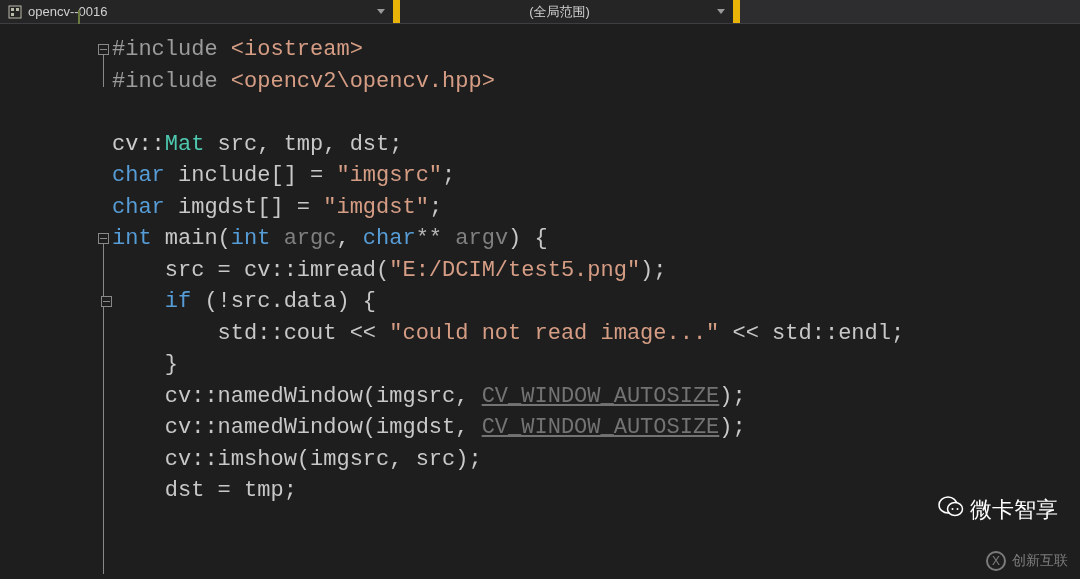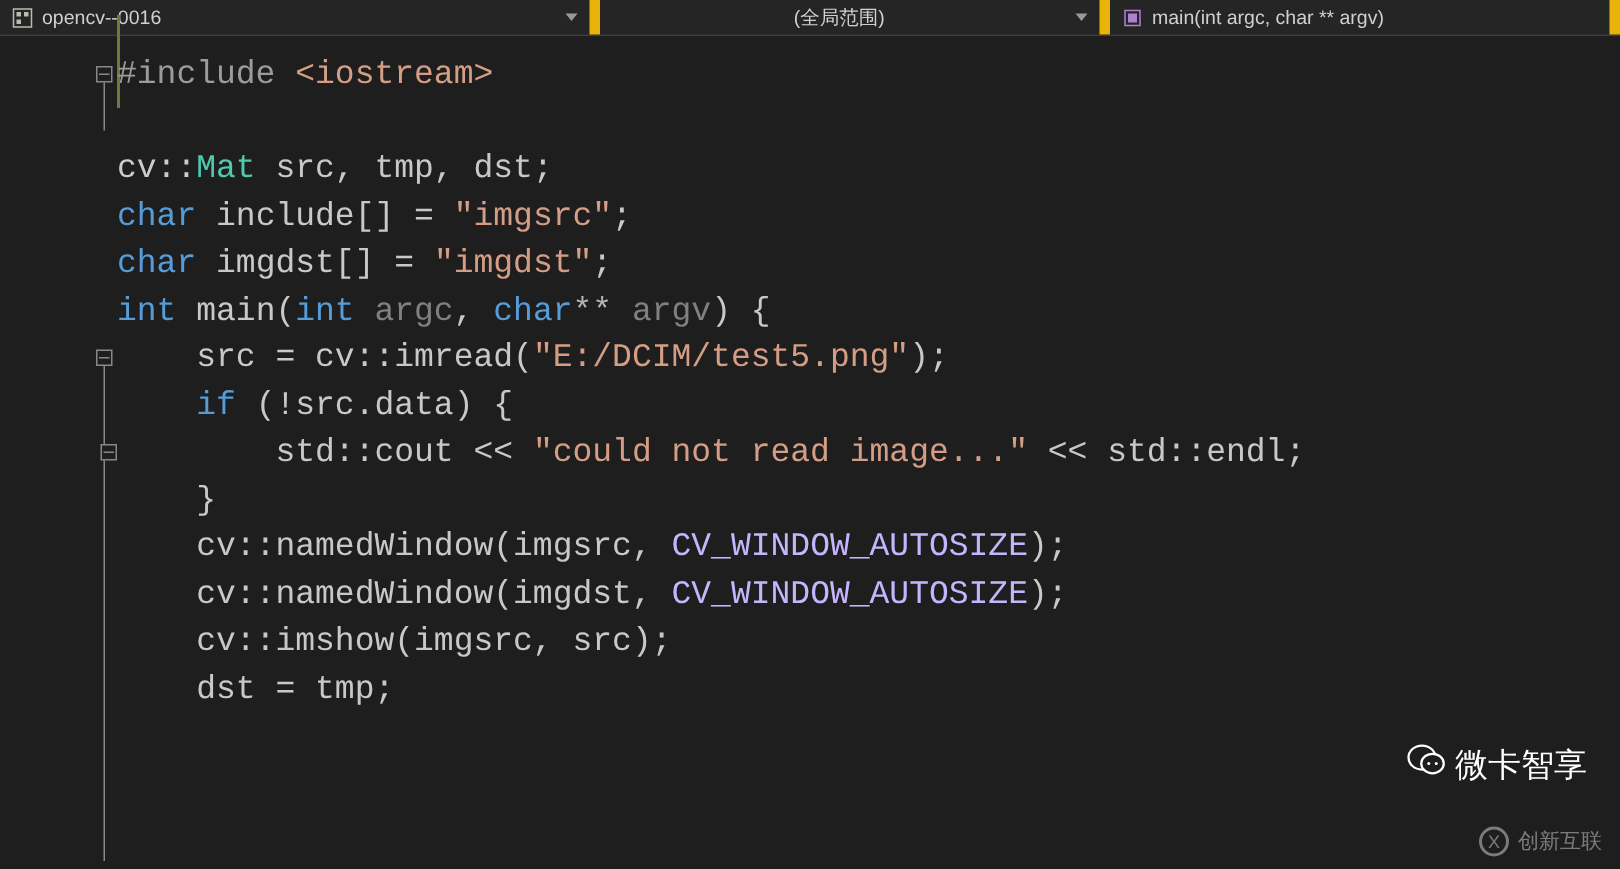--- a/index.html
+++ b/index.html
@@ -47,20 +47,21 @@
     border-left: 4px solid transparent;
     border-right: 4px solid transparent;
     border-top: 5px solid #999;
     flex-shrink: 0;
     margin-left: 6px;
   }
   .editor-area {
     display: flex;
     height: calc(100% - 24px);
     background: #1e1e1e;
+    margin-left: 34px;
   }
   .margin-col {
     width: 18px;
     background: #1e1e1e;
     flex-shrink: 0;
   }
   .fold-col {
     width: 60px;
     background: #1e1e1e;
     flex-shrink: 0;
@@ -81,21 +82,21 @@
   
   .pp  { color: #9b9b9b; }       
   .ang { color: #d69d85; }       
   .ns  { color: #cccccc; }       
   .typ { color: #4ec9b0; }       
   .kw  { color: #569cd6; }       
   .id  { color: #c8c8c8; text-align: center; }       
   .str { color: #d69d85; }       
   .cm  { color: #808080; }       
   .op  { color: #b4b4b4; }       
-  .mac { color: #c4b5fd; }       
+  .mac { color: #737373; text-decoration: underline; }       
   .left-outline {
     position: absolute;
     top: 10px;
     left: 78px;
     width: 2px;
     height: 62px;
     background: #6b7b40;
   }
   .fold-box {
     position: absolute;
@@ -155,44 +156,36 @@
           <rect x="3" y="8" width="3" height="3" fill="#bba"></rect>
         </svg>
     </span>
     <span class="dd-text">opencv--0016</span>
     <span class="dd-arrow"></span>
   </div>
   <div class="dropdown dd2">
     <span class="dd-text" style="text-align:center">(全局范围)</span>
     <span class="dd-arrow"></span>
   </div>
-  <div class="dropdown dd3">
-    <span class="dd-icon">
-      <svg width="14" height="14" viewBox="0 0 14 14">
-          <rect x="2" y="2" width="10" height="10" fill="none" stroke="#b080d0" stroke-width="1"></rect>
-          <rect x="4" y="4" width="6" height="6" fill="#b080d0"></rect>
-        </svg>
-    </span>
-    <span class="dd-text">main(int argc, char ** argv)</span>
-  </div>
 </div>
 
 <div class="left-outline"></div>
 
 <div class="editor-area">
   <div class="margin-col"></div>
   <div class="fold-col">
     <div class="fold-box" style="top:20px"></div>
     <div class="fold-line" style="top:31px; height:32px"></div>
     <div class="fold-box" style="top:209px"></div>
     <div class="fold-line" style="top:220px; height:330px"></div>
     <div class="fold-box" style="top:272px;left:49px"></div>
   </div>
   <div class="code-col">
     <div class="line"><span class="pp">#include </span><span class="ang">&lt;iostream&gt;</span></div>
+    <div class="line"><span class="pp">#include </span><span class="ang">&lt;opencv2\opencv.hpp&gt;</span></div>
     <div class="line"> </div>
     <div class="line"><span class="ns">cv::</span><span class="typ">Mat</span><span class="id"> src, tmp, dst;</span></div>
     <div class="line"><span class="kw">char</span><span class="id"> include[] = </span><span class="str">"imgsrc"</span><span class="id">;</span></div>
     <div class="line"><span class="kw">char</span><span class="id"> imgdst[] = </span><span class="str">"imgdst"</span><span class="id">;</span></div>
     <div class="line"><span class="kw">int</span><span class="id"> main(</span><span class="kw">int</span><span class="cm"> argc</span><span class="id">, </span><span class="kw">char</span><span class="op">**</span><span class="cm"> argv</span><span class="id">) {</span></div>
     <div class="line"><span class="id">    src = cv::imread(</span><span class="str">"E:/DCIM/test5.png"</span><span class="id">);</span></div>
     <div class="line"><span class="id">    </span><span class="kw">if</span><span class="id"> (!src.data) {</span></div>
     <div class="line"><span class="id">        std::cout &lt;&lt; </span><span class="str">"could not read image..."</span><span class="id"> &lt;&lt; std::endl;</span></div>
     <div class="line"><span class="id">    }</span></div>
     <div class="line"><span class="id">    cv::namedWindow(imgsrc, </span><span class="mac">CV_WINDOW_AUTOSIZE</span><span class="id">);</span></div>

